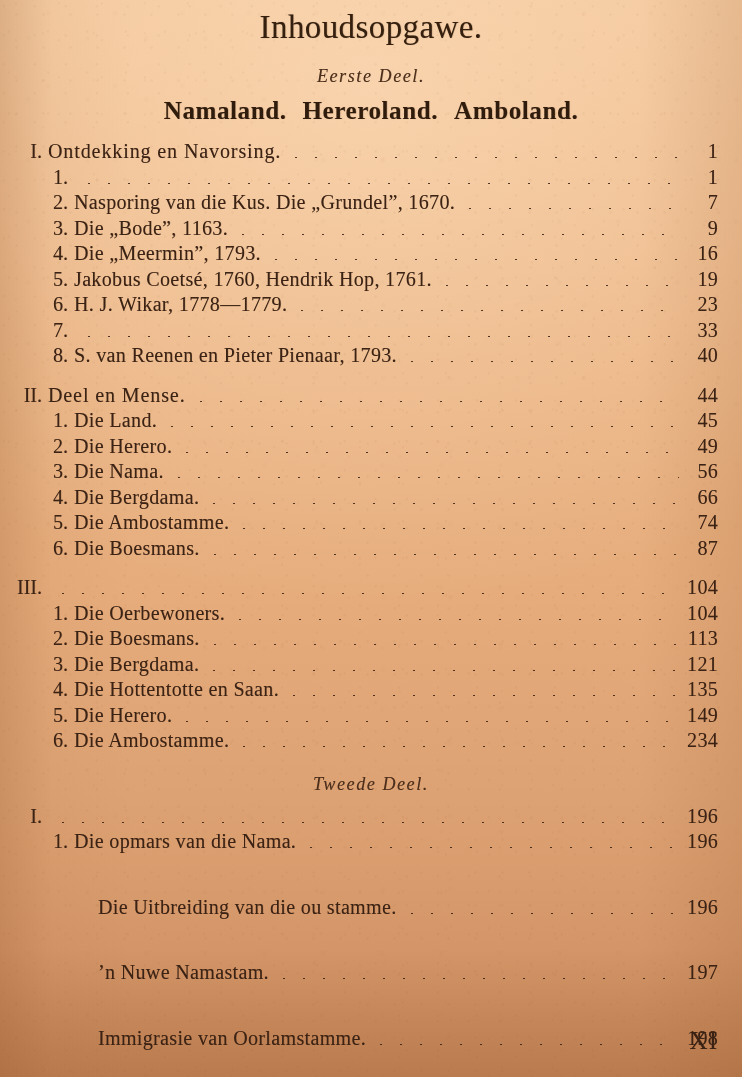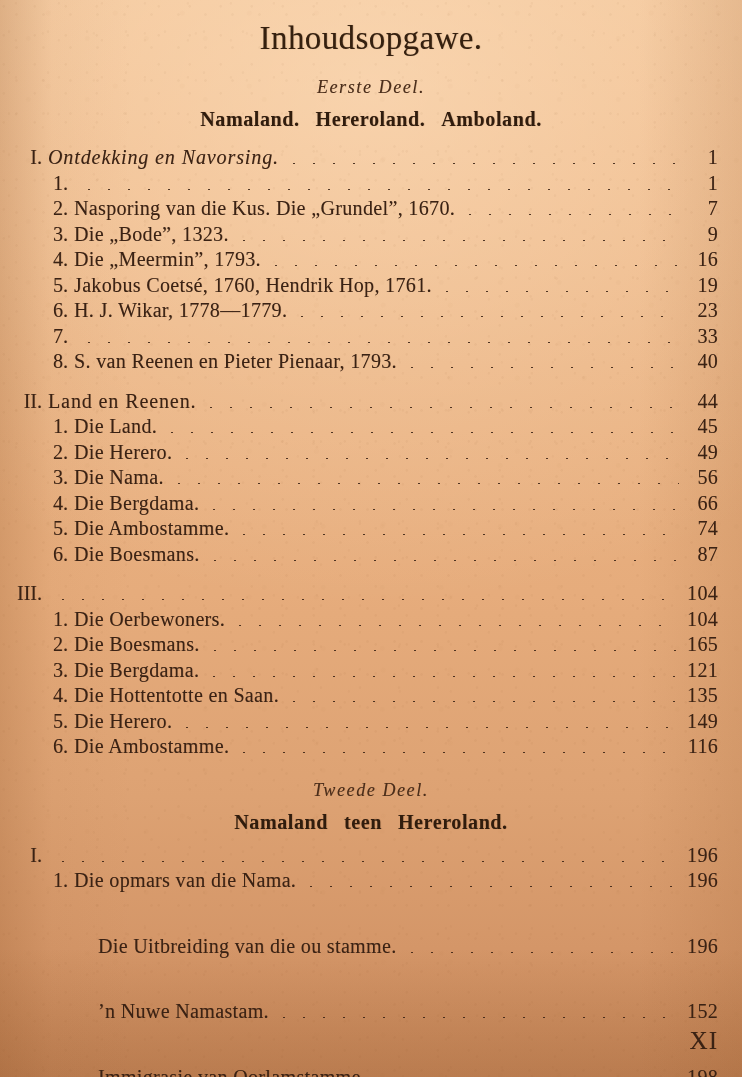--- a/index.html
+++ b/index.html
@@ -67,36 +67,36 @@
   .ink {
     color: #3a2214;
     text-shadow: 0.4px 0.3px 0.6px rgba(60,30,10,0.30);
   }
 
   
   .doc-title {
     text-align: center;
     font-size: 33px;
     letter-spacing: 0.4px;
-    padding-top: 20px;
+    padding-top: 9px;
     color: #35200f;
     text-shadow: 0.5px 0.4px 0.8px rgba(60,30,10,0.33);
   }
   .part-label {
     text-align: center;
     font-style: italic;
     font-size: 18px;
     letter-spacing: 1.6px;
     margin-top: 20px;
     color: #4a2d1a;
   }
   .part-title {
     text-align: center;
     font-weight: bold;
-    font-size: 20px;
+    font-size: 25px;
     letter-spacing: 0.6px;
     margin-top: 10px;
     color: #301c0d;
     text-shadow: 0.5px 0.4px 0.7px rgba(60,30,10,0.33);
   }
   .part-title .gap { display: inline-block; width: 16px; }
 
   
   .toc-block { margin-top: 14px; }
   .toc-block.tight { margin-top: 9px; }
@@ -121,21 +121,21 @@
   }
   
   .row.chapter .num-col { width: 48px; }
   
   .row.sub .num-col { width: 74px; }
   
   .row.plain .num-col { width: 98px; }
 
   .label { flex: 0 0 auto; white-space: nowrap; }
   .row.chapter .label { letter-spacing: 0.9px; }
-  .row.chapter.ital .label { font-style: italic; }
+  .row.chapter.ital .label { }
   .row.sub .label { letter-spacing: 0.35px; }
   .row.plain .label { letter-spacing: 0.35px; margin-top: 40px; }
 
   .leader {
     flex: 1 1 auto;
     position: relative;
     height: 1px;
     margin: 0 3px 0 5px;
     overflow: hidden;
   }
@@ -198,21 +198,21 @@
               <span class="page-no">1</span>
             </div>
             <div class="row sub">
               <span class="num-col">2.</span>
               <span class="label">Nasporing van die Kus. Die „Grundel”, 1670.</span>
               <span class="leader"></span>
               <span class="page-no">7</span>
             </div>
             <div class="row sub">
               <span class="num-col">3.</span>
-              <span class="label">Die „Bode”, 1323.</span>
+              <span class="label">Die „Bode”, 1163.</span>
               <span class="leader"></span>
               <span class="page-no">9</span>
             </div>
             <div class="row sub">
               <span class="num-col">4.</span>
               <span class="label">Die „Meermin”, 1793.</span>
               <span class="leader"></span>
               <span class="page-no">16</span>
             </div>
             <div class="row sub">
@@ -235,21 +235,21 @@
             <div class="row sub">
               <span class="num-col">8.</span>
               <span class="label">S. van Reenen en Pieter Pienaar, 1793.</span>
               <span class="leader"></span>
               <span class="page-no">40</span>
             </div>
           </div>
           <div class="toc-block">
             <div class="row chapter">
               <span class="num-col">II.</span>
-              <span class="label">Land en Reenen.</span>
+              <span class="label">Deel en Mense.</span>
               <span class="leader"></span>
               <span class="page-no">44</span>
             </div>
             <div class="row sub">
               <span class="num-col">1.</span>
               <span class="label">Die Land.</span>
               <span class="leader"></span>
               <span class="page-no">45</span>
             </div>
             <div class="row sub">
@@ -292,21 +292,21 @@
             <div class="row sub">
               <span class="num-col">1.</span>
               <span class="label">Die Oerbewoners.</span>
               <span class="leader"></span>
               <span class="page-no">104</span>
             </div>
             <div class="row sub">
               <span class="num-col">2.</span>
               <span class="label">Die Boesmans.</span>
               <span class="leader"></span>
-              <span class="page-no">165</span>
+              <span class="page-no">113</span>
             </div>
             <div class="row sub">
               <span class="num-col">3.</span>
               <span class="label">Die Bergdama.</span>
               <span class="leader"></span>
               <span class="page-no">121</span>
             </div>
             <div class="row sub">
               <span class="num-col">4.</span>
               <span class="label">Die Hottentotte en Saan.</span>
@@ -316,27 +316,26 @@
             <div class="row sub">
               <span class="num-col">5.</span>
               <span class="label">Die Herero.</span>
               <span class="leader"></span>
               <span class="page-no">149</span>
             </div>
             <div class="row sub">
               <span class="num-col">6.</span>
               <span class="label">Die Ambostamme.</span>
               <span class="leader"></span>
-              <span class="page-no">116</span>
+              <span class="page-no">234</span>
             </div>
           </div>
         </div>
         <div class="part">
           <div class="part-label ink">Tweede Deel.</div>
-          <div class="part-title"><span>Namaland</span><span class="gap"></span><span>teen</span><span class="gap"></span><span>Hereroland.</span></div>
           <div class="toc-block tight">
             <div class="row chapter ital">
               <span class="num-col">I.</span>
               <span class="leader"></span>
               <span class="page-no">196</span>
             </div>
             <div class="row sub">
               <span class="num-col">1.</span>
               <span class="label">Die opmars van die Nama.</span>
               <span class="leader"></span>
@@ -345,21 +344,21 @@
             <div class="row plain">
               <span class="num-col"></span>
               <span class="label">Die Uitbreiding van die ou stamme.</span>
               <span class="leader"></span>
               <span class="page-no">196</span>
             </div>
             <div class="row plain">
               <span class="num-col"></span>
               <span class="label">’n Nuwe Namastam.</span>
               <span class="leader"></span>
-              <span class="page-no">152</span>
+              <span class="page-no">197</span>
             </div>
             <div class="row plain">
               <span class="num-col"></span>
               <span class="label">Immigrasie van Oorlamstamme.</span>
               <span class="leader"></span>
               <span class="page-no">198</span>
             </div>
           </div>
         </div>
       </div>

